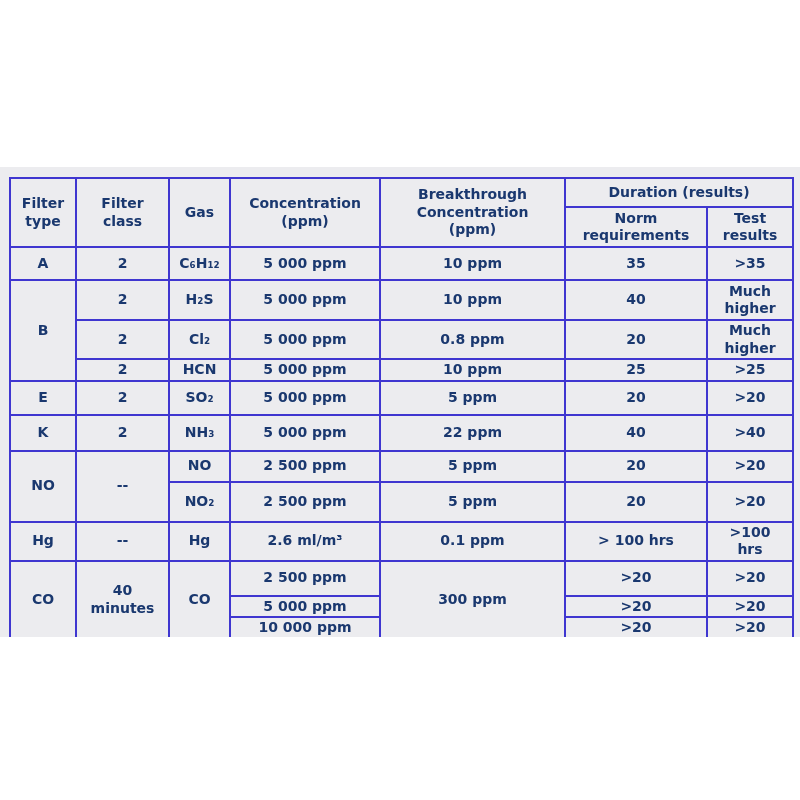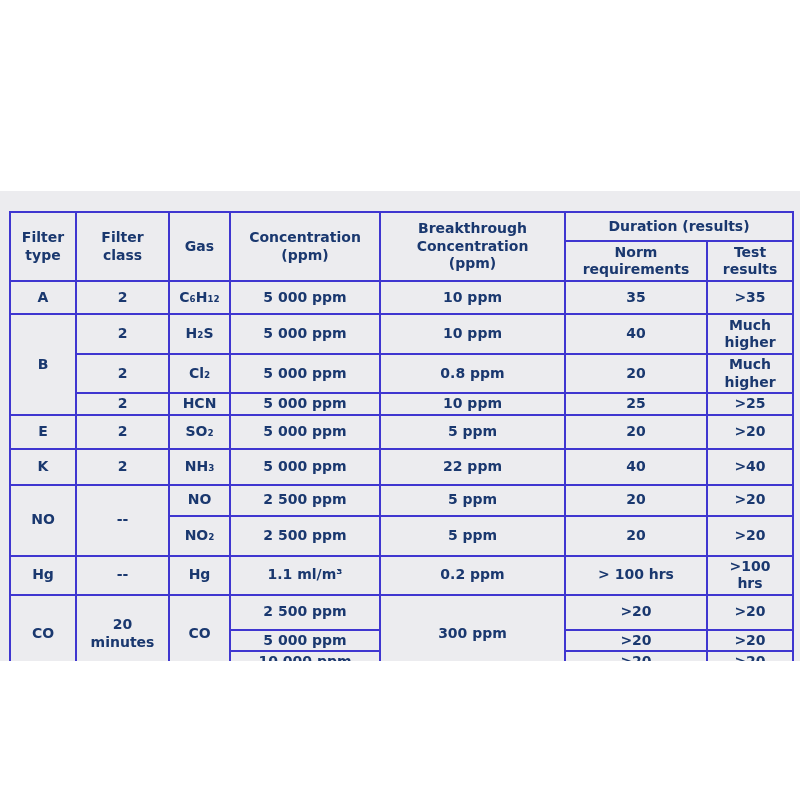--- a/index.html
+++ b/index.html
@@ -13,22 +13,21 @@
     padding: 0;
     background: var(--page-bg);
     font-family: "DejaVu Sans", sans-serif;
     width: 800px;
   }
   .spacer-top { height: 167px; }
   .band {
     background: var(--cell-bg);
     height: 470px;
     box-sizing: border-box;
-    padding-top: 20px;
-    margin-top: 24px;
+    padding-top: 10px;
   }
   table.filters {
     border-collapse: collapse;
     table-layout: fixed;
     margin-left: 9px;
     width: 783px;
   }
   table.filters th, table.filters td {
     border: 2px solid var(--border-color);
     background: var(--cell-bg);
@@ -149,29 +148,29 @@
         <td>2 500 ppm</td>
         <td>5 ppm</td>
         <td>20</td>
         <td>&gt;20</td>
       </tr>
 
       <tr style="height:39px">
         <td>Hg</td>
         <td>--</td>
         <td>Hg</td>
-        <td>1.1 ml/m³</td>
-        <td>0.2 ppm</td>
+        <td>2.6 ml/m³</td>
+        <td>0.1 ppm</td>
         <td>&gt; 100 hrs</td>
         <td class="stack">&gt;100 hrs</td>
       </tr>
 
       <tr style="height:35px">
         <td rowspan="3">CO</td>
-        <td rowspan="3" class="stack">20 minutes</td>
+        <td rowspan="3" class="stack">40 minutes</td>
         <td rowspan="3">CO</td>
         <td>2 500 ppm</td>
         <td rowspan="3">300 ppm</td>
         <td>&gt;20</td>
         <td>&gt;20</td>
       </tr>
       <tr style="height:21px">
         <td class="thin-top">5 000 ppm</td>
         <td class="thin-top">&gt;20</td>
         <td class="thin-top">&gt;20</td>

